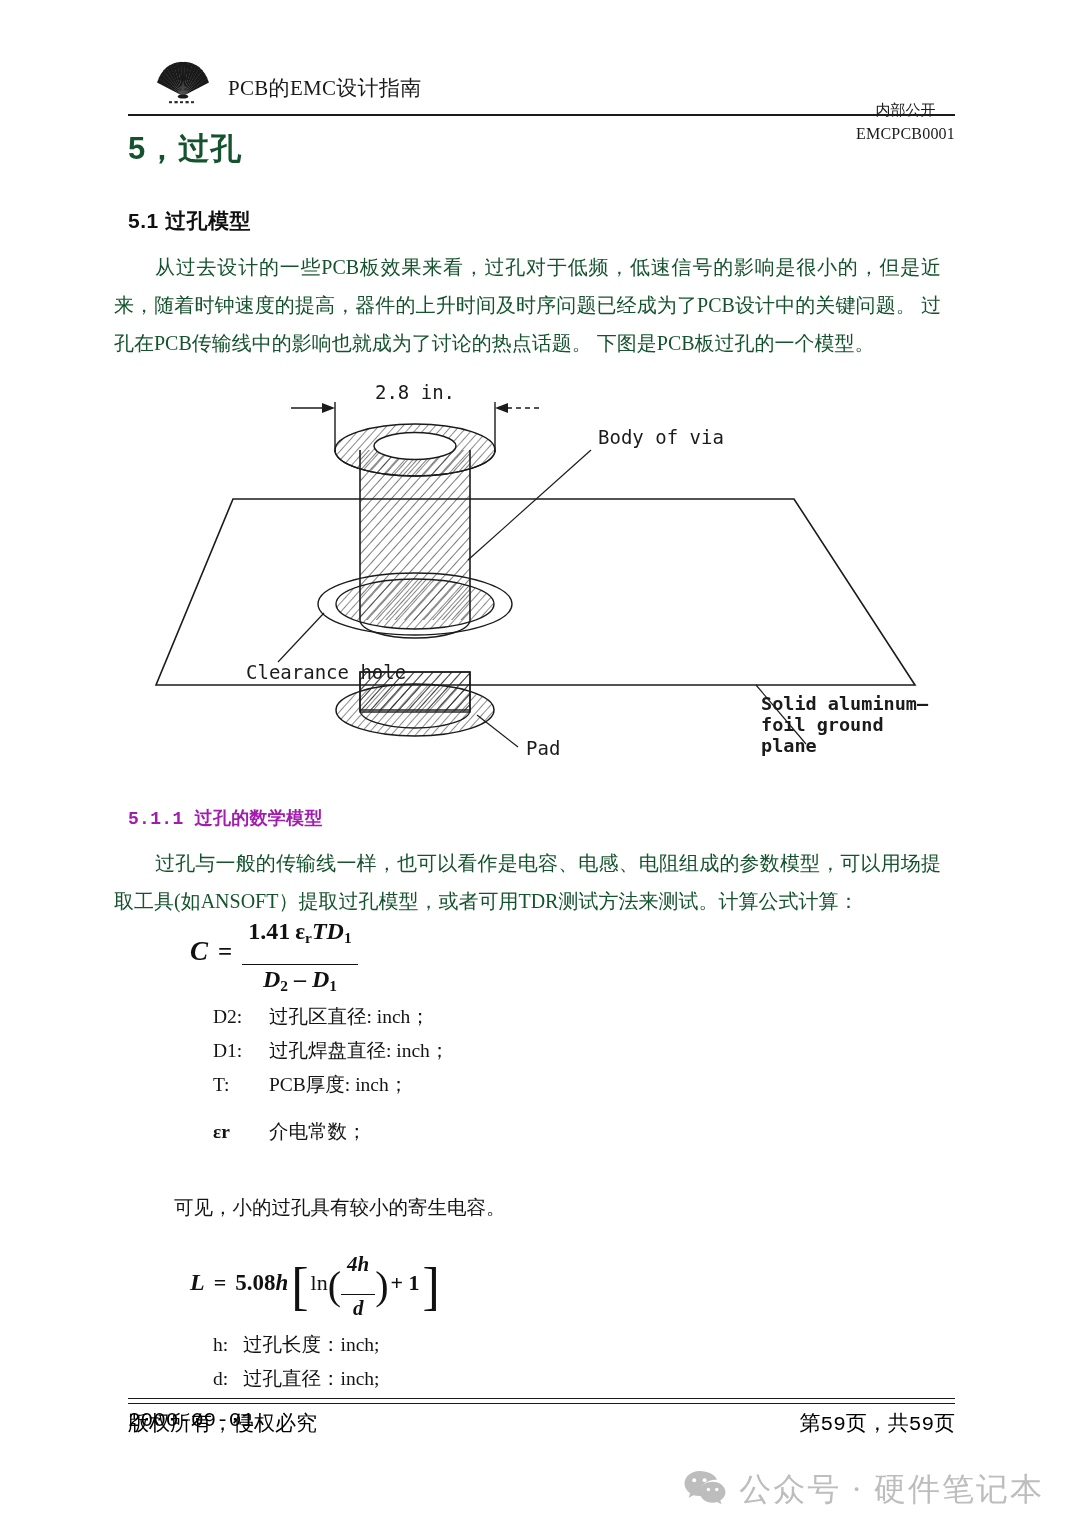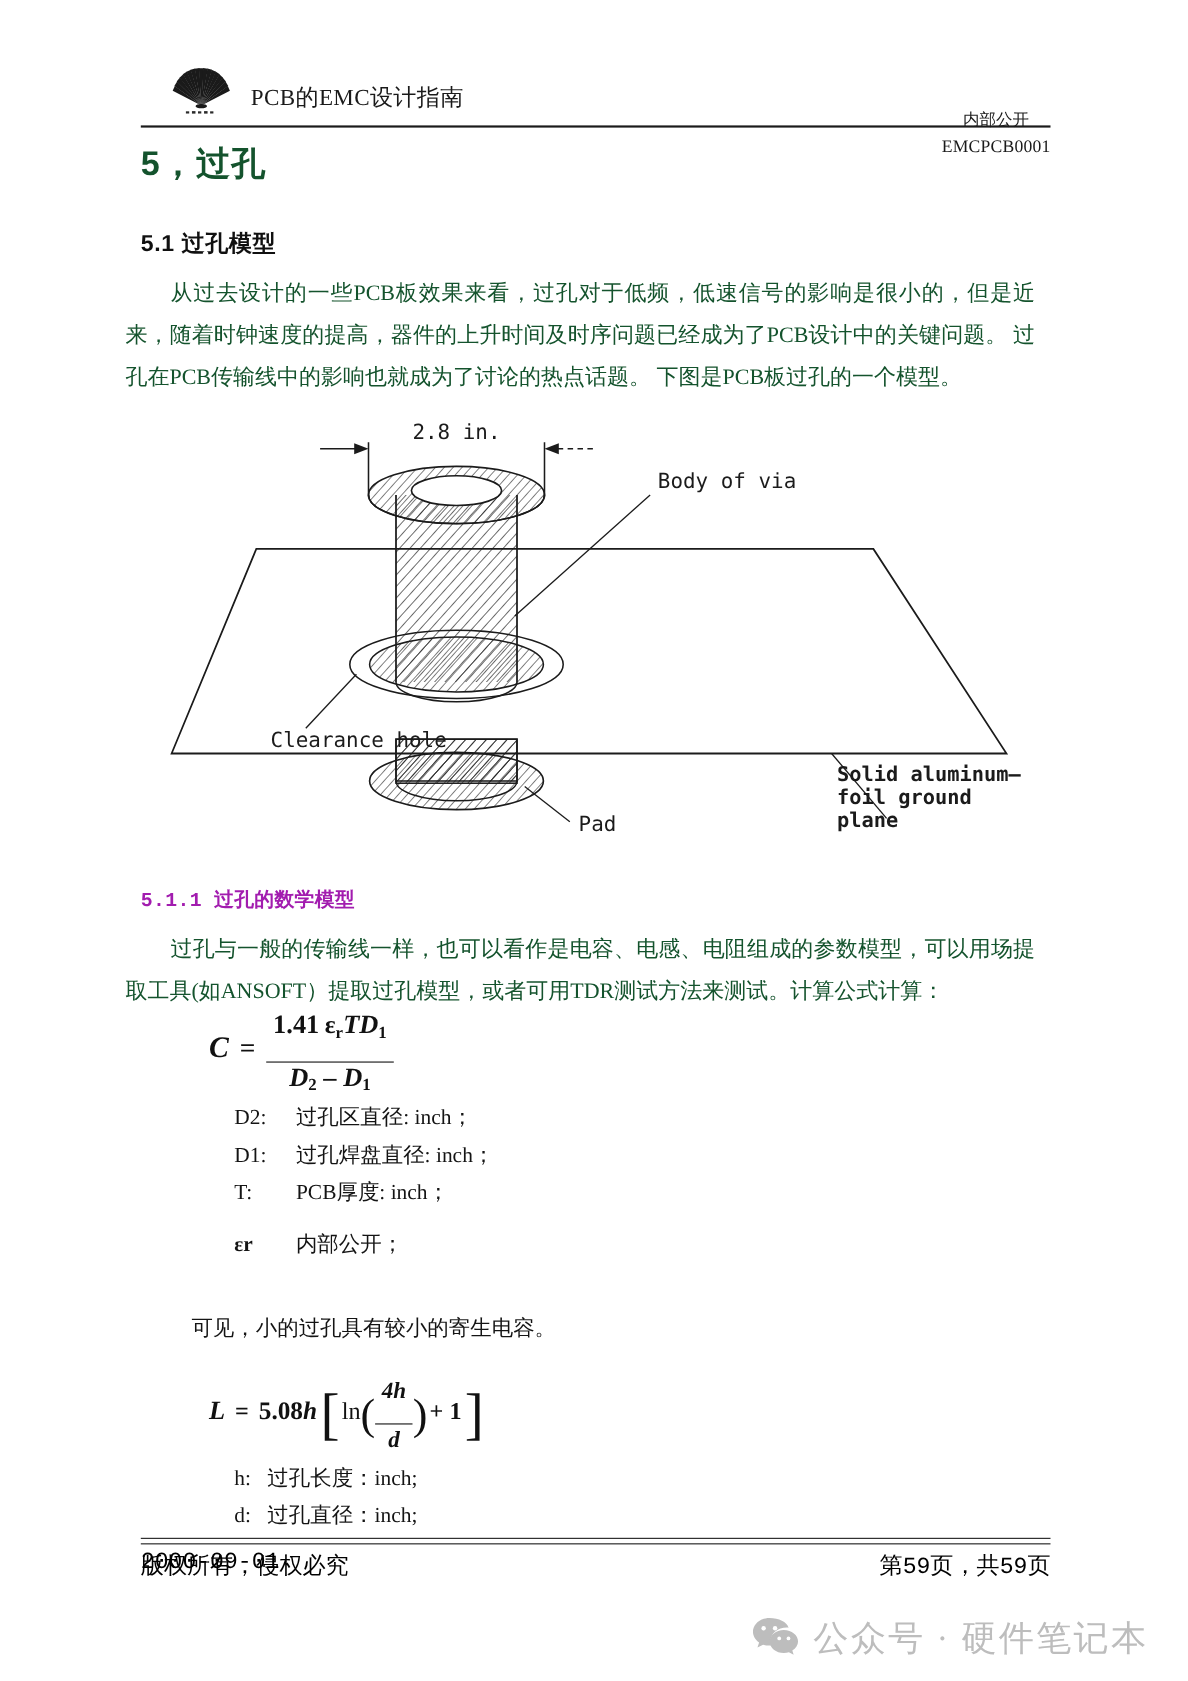--- a/index.html
+++ b/index.html
@@ -419,21 +419,21 @@
     <div class="varrow">
       <span class="sym">D2:</span><span>过孔区直径: inch；</span>
     </div>
     <div class="varrow">
       <span class="sym">D1:</span><span>过孔焊盘直径: inch；</span>
     </div>
     <div class="varrow">
       <span class="sym">T:</span><span>PCB厚度: inch；</span>
     </div>
     <div class="varrow spaced">
-      <span class="sym"><span class="eps" style="font-size:19px">ε</span><span class="eps s">r</span></span><span>内部公开；</span>
+      <span class="sym"><span class="eps" style="font-size:19px">ε</span><span class="eps s">r</span></span><span>介电常数；</span>
     </div>
   </div>
 
   <div class="note" id="note-c">可见，小的过孔具有较小的寄生电容。</div>
 
   <div class="formula" id="formula-l">
     <span class="mi" style="font-size:24px">L</span>
     <span class="mo" style="font-size:22px;margin:0 5px">=</span>
     <span class="mn" style="font-size:23px">5.08</span><span class="mi" style="font-size:23px">h</span><span class="bigbr" style="font-size:52px;line-height:0.72;vertical-align:middle;margin-left:3px;font-family:'Liberation Serif',serif">[</span><span class="mo" style="font-size:22px;font-weight:normal;margin-left:2px">ln</span><span class="bigbr" style="font-size:40px;line-height:0.72;vertical-align:middle;font-family:'Liberation Serif',serif">(</span><span class="frac" style="font-size:21px">
       <span class="num mi">4h</span>

